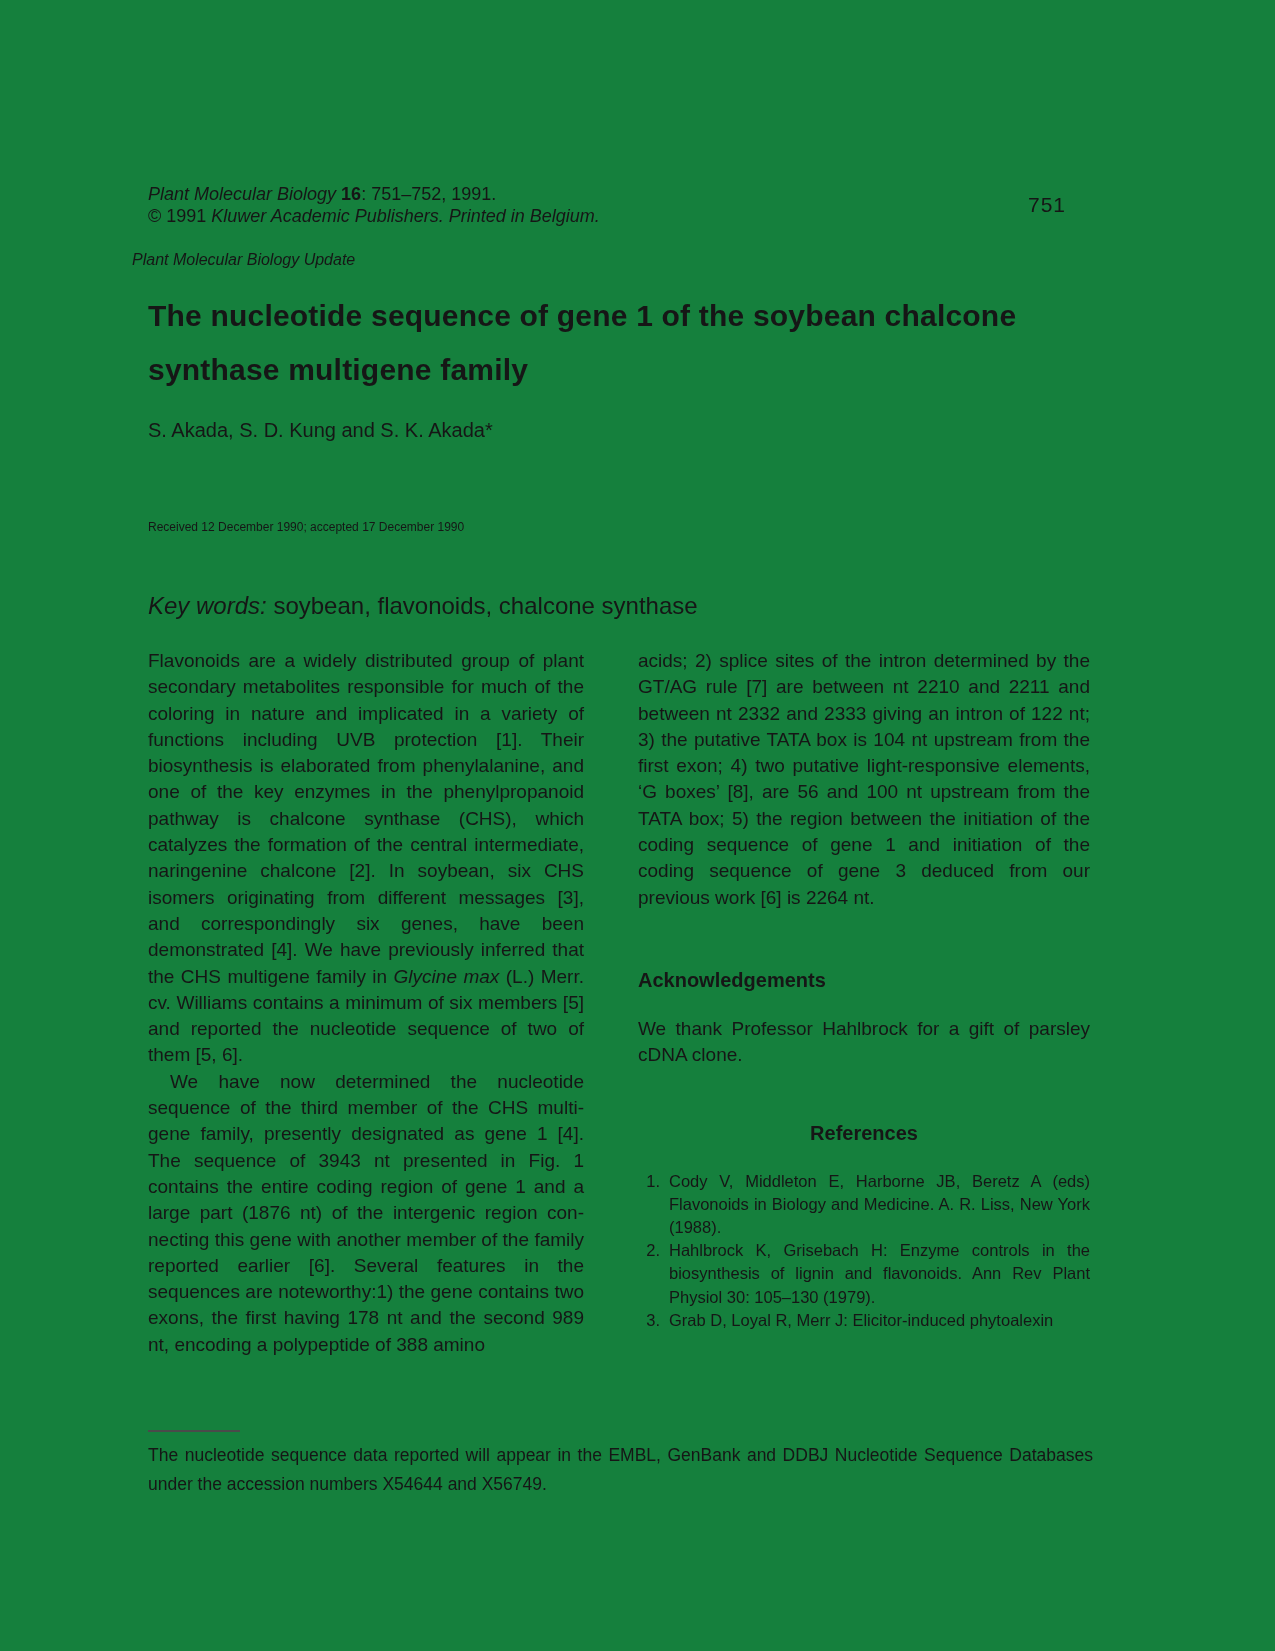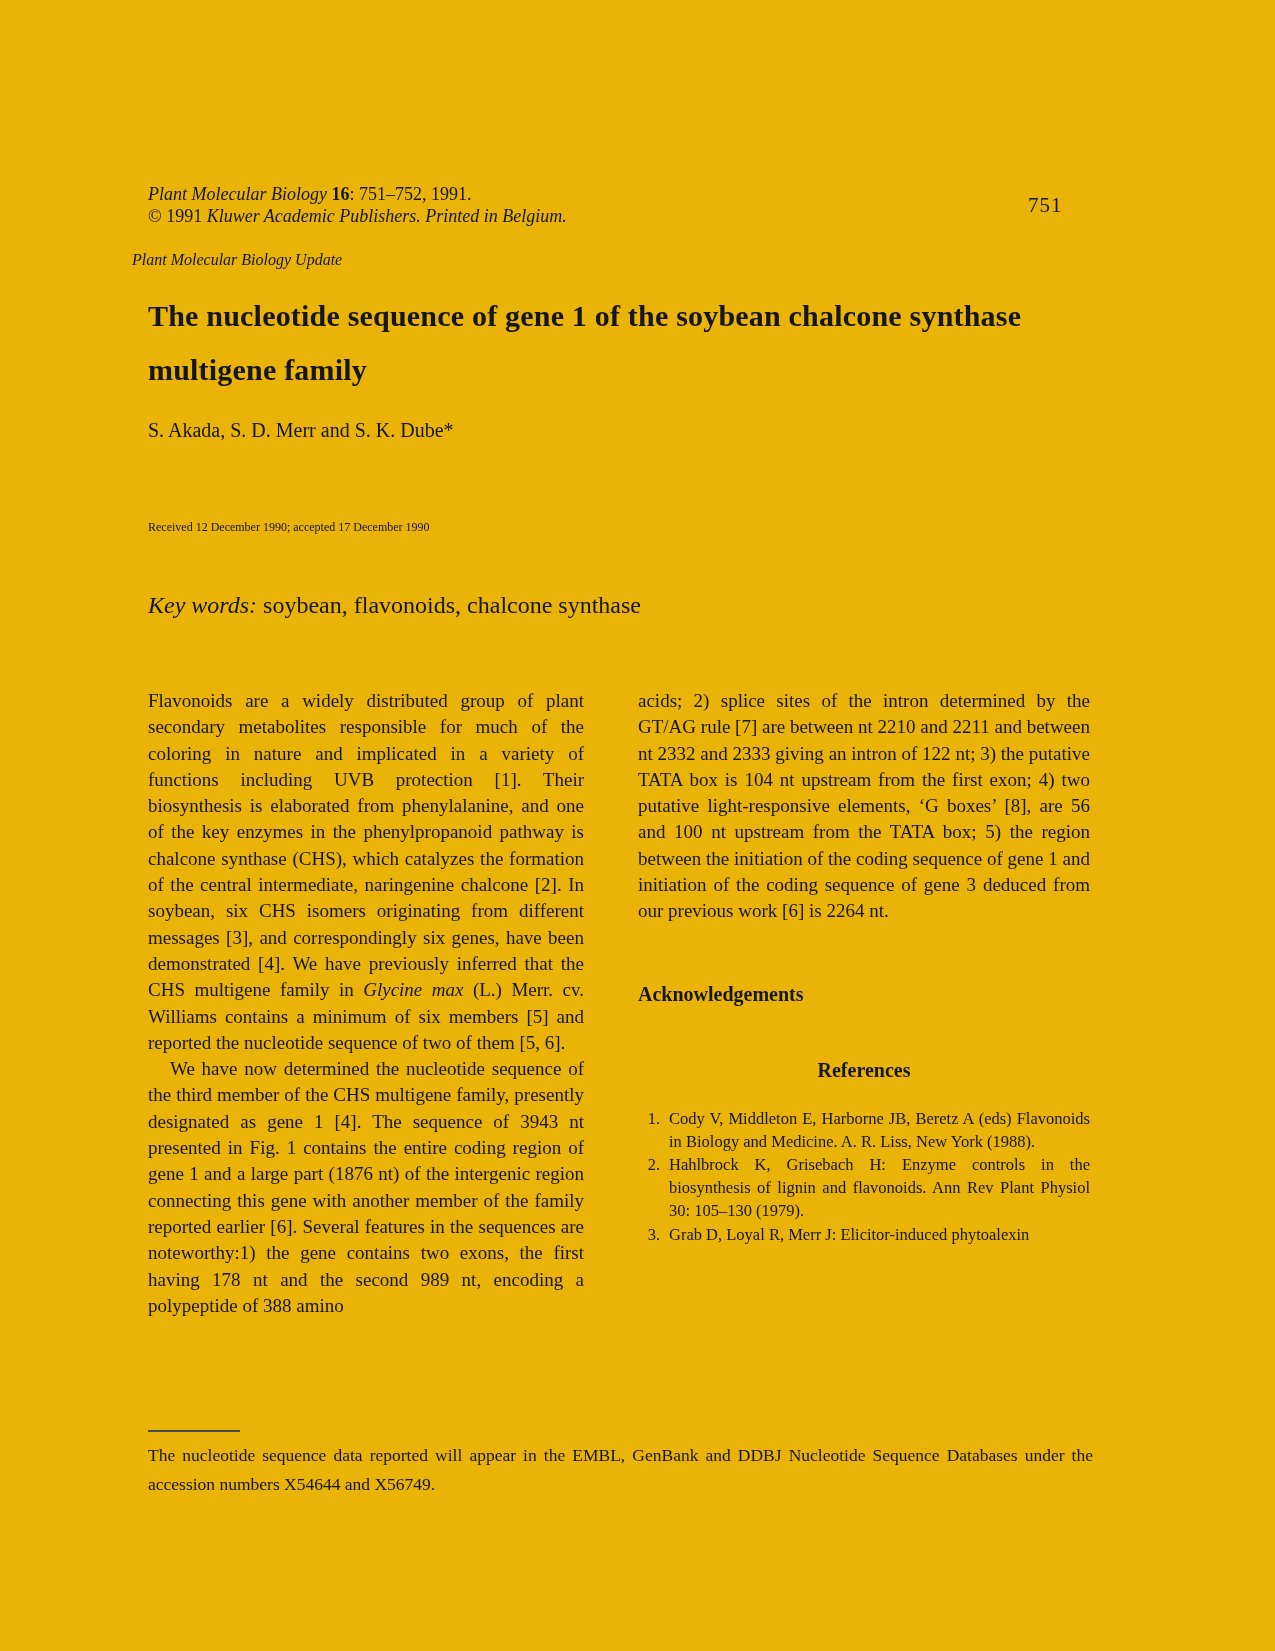--- a/index.html
+++ b/index.html
@@ -1,34 +1,34 @@
 <!DOCTYPE html>
 <html><head>
 <meta charset="utf-8">
 <style>
   html,body{margin:0;padding:0;background:#e8e8e6;}
   .page{
     position:relative;
     width:1275px;height:1651px;
-    background:#eab308;
-    font-family:Liberation Serif, serif;
+    background:#15803d;
+    font-family:Liberation Sans, sans-serif;
     color:#161616;
     margin:0 auto;
     overflow:hidden;
   }
   .abs{position:absolute;}
   .header-block{top:183px;left:148px;font-size:18px;line-height:22px;}
   .page-number{top:193px;left:1028px;font-size:21px;letter-spacing:1px;}
   .section-label{top:251px;left:132px;font-size:16px;font-style:italic;}
   .title{top:289px;left:148px;width:930px;font-size:30px;font-weight:bold;line-height:54px;letter-spacing:0.2px;}
   .authors{top:419px;left:148px;font-size:20px;}
   .affiliation{top:446px;left:148px;width:945px;font-size:20px;font-style:italic;line-height:29px;}
   .received{top:520px;left:148px;font-size:12px;}
   .keywords{top:592px;left:148px;font-size:24px;}
-  .columns{top:688px;left:148px;width:942px;display:flex;gap:54px;}
+  .columns{top:648px;left:148px;width:942px;display:flex;gap:54px;}
   .col-left{width:436px;}
   .col-right{width:452px;}
   .bodytext{font-size:19px;line-height:26.3px;text-align:justify;}
   .bodytext p{margin:0;}
   .indent{text-indent:22px;}
   .subhead{font-size:20px;font-weight:bold;}
   .ack-head{margin-top:58px;}
   .ack-text{margin-top:24px;}
   .ref-head{margin-top:53px;text-align:center;}
   .ref-list{margin-top:25px;font-size:16.5px;line-height:23.2px;}
@@ -48,35 +48,36 @@
     <div><span style="font-style: italic;">Plant Molecular Biology </span><span style="font-weight: bold;">16</span><span>: 751–752, 1991.</span></div>
     <div><span>© 1991 </span><span style="font-style: italic;">Kluwer Academic Publishers. Printed in Belgium.</span></div>
   </div>
 
   <div class="abs page-number">751</div>
 
   <div class="abs section-label">Plant Molecular Biology Update</div>
 
   <h1 class="abs title" style="margin:0;">The nucleotide sequence of gene 1 of the soybean chalcone synthase multigene family</h1>
 
-  <div class="abs authors">S. Akada, S. D. Merr and S. K. Dube*</div>
+  <div class="abs authors">S. Akada, S. D. Kung and S. K. Akada*</div>
 
 
   <div class="abs received">Received 12 December 1990; accepted 17 December 1990</div>
 
   <div class="abs keywords"><span style="font-style: italic;">Key words:</span><span>  soybean, flavonoids, chalcone synthase</span></div>
 
   <div class="abs columns">
     <div class="col-left bodytext">
       <p><span>Flavonoids are a widely distributed group of plant secondary metabolites responsible for much of the coloring in nature and implicated in a variety of functions including UVB protection [1]. Their biosynthesis is elaborated from phenylalanine, and one of the key enzymes in the phenyl­propanoid pathway is chalcone synthase (CHS), which catalyzes the formation of the central inter­mediate, naringenine chalcone [2]. In soybean, six CHS isomers originating from different mes­sages [3], and correspondingly six genes, have been demonstrated [4]. We have previously inferred that the CHS multigene family in </span><span style="font-style: italic;">Glycine max</span><span> (L.) Merr. cv. Williams contains a minimum of six members [5] and reported the nucleotide sequence of two of them [5, 6].</span></p>
       <p class="indent">We have now determined the nucleotide sequence of the third member of the CHS multi­gene family, presently designated as gene 1 [4]. The sequence of 3943 nt presented in Fig. 1 contains the entire coding region of gene 1 and a large part (1876 nt) of the intergenic region con­necting this gene with another member of the family reported earlier [6]. Several features in the sequences are noteworthy:1) the gene contains two exons, the first having 178 nt and the second 989 nt, encoding a polypeptide of 388 amino</p>
     </div>
     <div class="col-right">
       <p class="bodytext" style="margin:0;">acids; 2) splice sites of the intron determined by the GT/AG rule [7] are between nt 2210 and 2211 and between nt 2332 and 2333 giving an intron of 122 nt; 3) the putative TATA box is 104 nt upstream from the first exon; 4) two putative light-responsive elements, ‘G boxes’ [8], are 56 and 100 nt upstream from the TATA box; 5) the region between the initiation of the coding sequence of gene 1 and initiation of the coding sequence of gene 3 deduced from our previous work [6] is 2264 nt.</p>
       <div class="subhead ack-head">Acknowledgements</div>
+      <p class="bodytext ack-text" style="margin-top:24px;">We thank Professor Hahlbrock for a gift of parsley cDNA clone.</p>
       <div class="subhead ref-head">References</div>
       <div class="ref-list">
         <div class="ref-item">
           <span class="ref-num">1.</span>
           <div class="ref-body">Cody V, Middleton E, Harborne JB, Beretz A (eds) Flavonoids in Biology and Medicine. A. R. Liss, New York (1988).</div>
         </div>
         <div class="ref-item">
           <span class="ref-num">2.</span>
           <div class="ref-body">Hahlbrock K, Grisebach H: Enzyme controls in the biosynthesis of lignin and flavonoids. Ann Rev Plant Physiol 30: 105–130 (1979).</div>
         </div>

